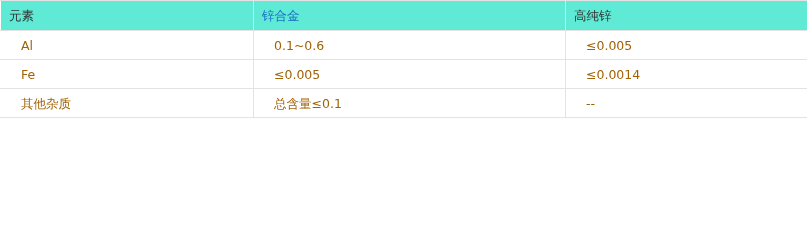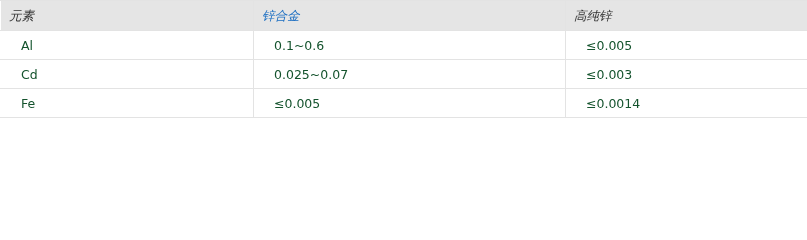--- a/index.html
+++ b/index.html
@@ -42,33 +42,32 @@
     white-space: nowrap;
     overflow: hidden;
   }
 
   table.spec-table tr > th:first-child,
   table.spec-table tr > td:first-child {
     border-left: 1px solid #ffffff;
   }
 
   table.spec-table thead th {
-    background: #e5e5e5;
+    background: #5eead4;
     color: #333333;
     height: 29px;
-    font-style: italic;
   }
 
   table.spec-table thead th.header-accent {
     color: #1b6ec2;
   }
 
   table.spec-table tbody td {
     background: #ffffff;
-    color: #14532d;
+    color: #a16207;
     padding-left: 20px;
   }
 </style>
 </head>
 <body>
 
 <table class="spec-table">
   <colgroup>
     <col class="col-element">
     <col class="col-alloy">
@@ -81,23 +80,23 @@
       <th>高纯锌</th>
     </tr>
   </thead>
   <tbody>
     <tr>
       <td>Al</td>
       <td>0.1~0.6</td>
       <td>≤0.005</td>
     </tr>
     <tr>
-      <td>Cd</td>
-      <td>0.025~0.07</td>
-      <td>≤0.003</td>
-    </tr>
-    <tr>
       <td>Fe</td>
       <td>≤0.005</td>
       <td>≤0.0014</td>
+    </tr>
+    <tr>
+      <td>其他杂质</td>
+      <td>总含量≤0.1</td>
+      <td>--</td>
     </tr>
   </tbody>
 </table>
 
 </body></html>

